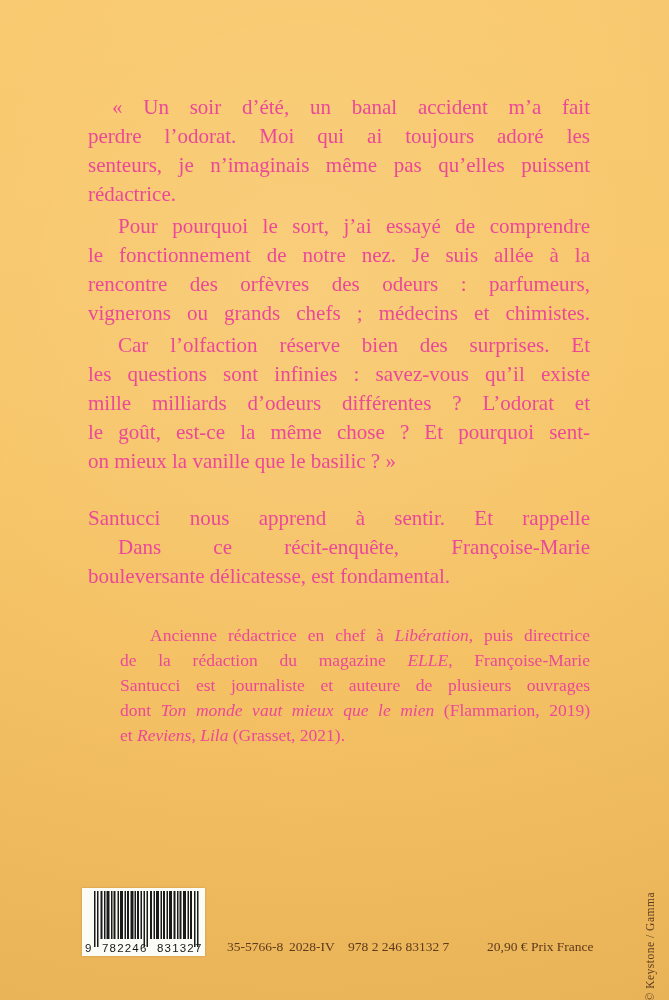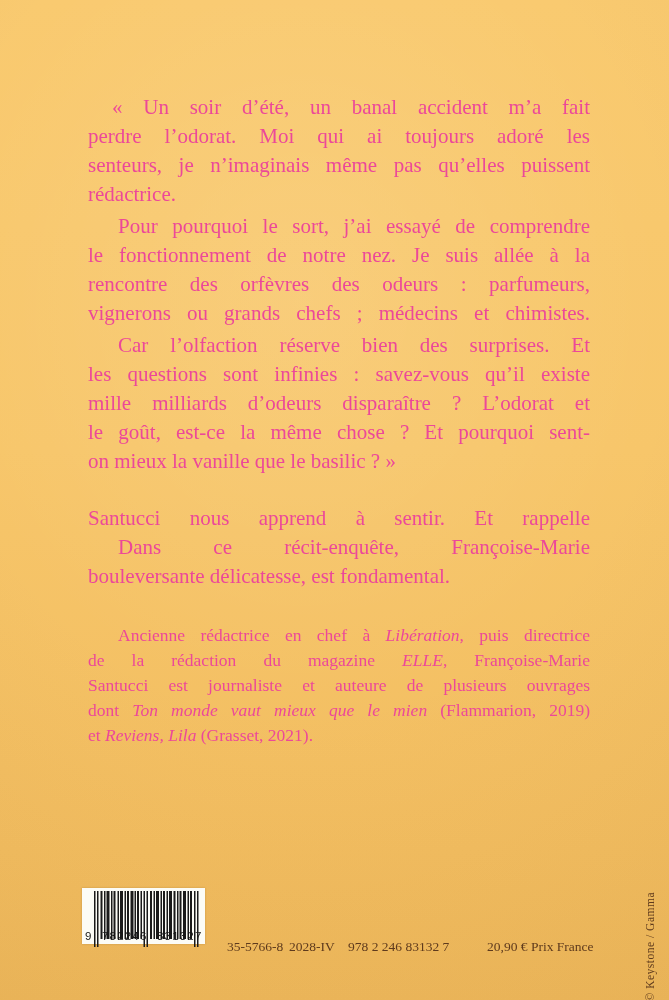--- a/index.html
+++ b/index.html
@@ -21,25 +21,25 @@
     font-size:21px;line-height:29px;
     text-align:justify;text-align-last:justify;
     white-space:normal;
   }
   .ln.end{text-align-last:left;}
   .ln.first{text-indent:30px;}
   .ln.first-quote{text-indent:24px;}
   .gap-sm{height:3px;}
   .gap-lg{height:28px;}
   .gap-bio{height:32px;}
-  .bio .ln{font-size:17.5px;line-height:25px;}
+  .bio .ln{font-size:17.5px;line-height:25px;margin-left:32px;}
   .it{font-style:italic;}
   
   .barcode-box{
-    position:absolute;left:82px;top:888px;width:123px;height:56px;
+    position:absolute;left:82px;top:888px;width:123px;height:68px;
     background:#fcfcf6;box-shadow:0 0 2px rgba(90,50,10,0.25);
   }
   .barcode-bars{position:absolute;left:11px;top:3px;}
   .barcode-num{
     position:absolute;left:3px;bottom:2px;width:117px;
     font-family:"Liberation Sans", sans-serif;
     font-size:11.5px;letter-spacing:1.2px;word-spacing:5px;
     color:#161616;white-space:nowrap;
   }
   
@@ -79,21 +79,21 @@
     <div class="ln">le fonctionnement de notre nez. Je suis allée à la</div>
     <div class="ln">rencontre des orfèvres des odeurs : parfumeurs,</div>
     <div class="ln">vignerons ou grands chefs ; médecins et chimistes.</div>
   </div>
 
   <div class="gap-sm"></div>
 
   <div class="para">
     <div class="ln first">Car l’olfaction réserve bien des surprises. Et</div>
     <div class="ln">les questions sont infinies : savez-vous qu’il existe</div>
-    <div class="ln">mille milliards d’odeurs disparaître ? L’odorat et</div>
+    <div class="ln">mille milliards d’odeurs différentes ? L’odorat et</div>
     <div class="ln">le goût, est-ce la même chose ? Et pourquoi sent-</div>
     <div class="ln end">on mieux la vanille que le basilic ? »</div>
   </div>
 
   <div class="gap-lg"></div>
 
   <div class="para">
     <div class="ln">Santucci nous apprend à sentir. Et rappelle</div>
     <div class="ln first">Dans ce récit-enquête, Françoise-Marie</div>
     <div class="ln end">bouleversante délicatesse, est fondamental.</div>

